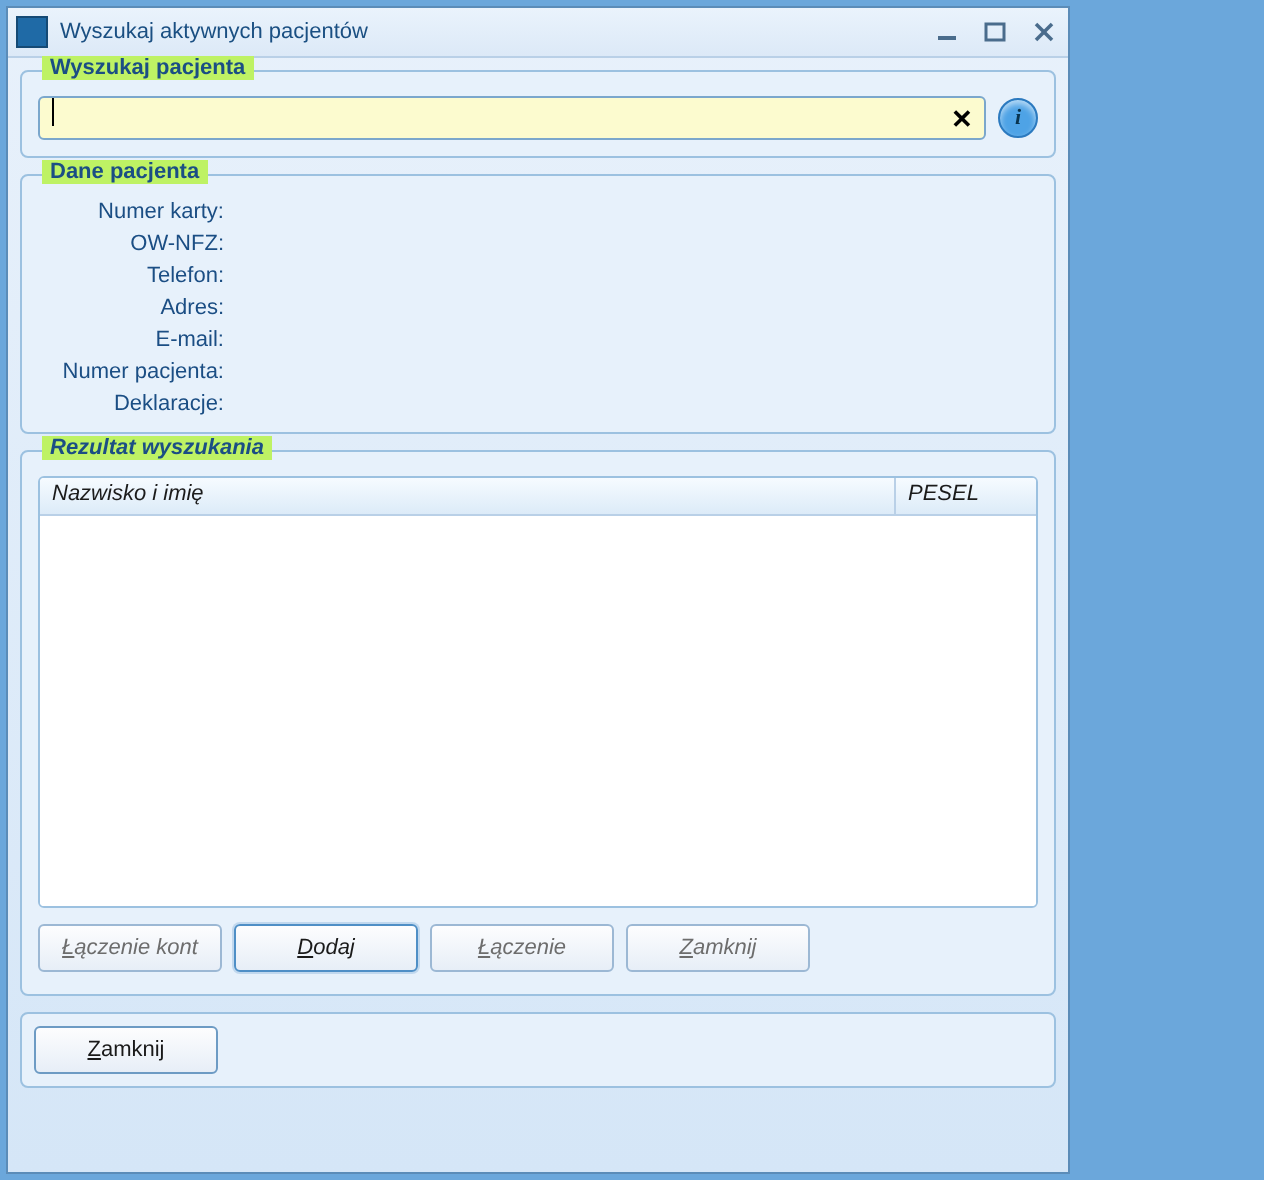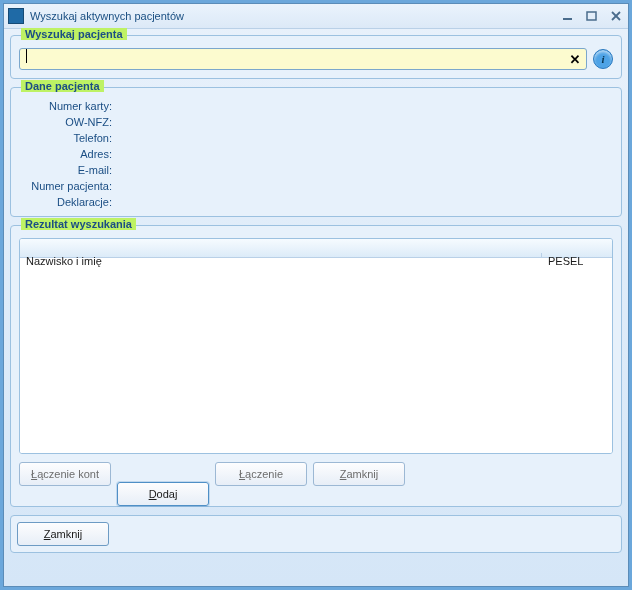--- a/index.html
+++ b/index.html
@@ -1,44 +1,44 @@
 <!DOCTYPE html>
 <html><head>
 <meta charset="utf-8">
 <style>
   html,body{margin:0;padding:0;font-family:Tahoma,Verdana,sans-serif;font-size:11px;background:#6ba7db;}
-  .window{width:626px;height:584px;margin:3px;background:linear-gradient(to bottom,#e8f1fb 0%,#d5e6f7 100%);border:1px solid #5b8cb8;box-sizing:border-box;position:relative;}
+  .window{width:532px;height:584px;margin:3px;background:linear-gradient(to bottom,#e8f1fb 0%,#d5e6f7 100%);border:1px solid #5b8cb8;box-sizing:border-box;position:relative;}
   .titlebar{height:24px;display:flex;align-items:center;padding:0 4px;background:linear-gradient(to bottom,#eaf3fc,#dce9f7);border-bottom:1px solid #b9d0e7;}
   .titlebar .app-icon{width:14px;height:14px;background:#1f6aa6;border:1px solid #154a75;margin-right:6px;}
   .titlebar .title{color:#1a4f82;font-weight:normal;flex:1;}
   .win-controls{display:flex;gap:8px;align-items:center;}
   .win-btn{width:16px;height:14px;display:flex;align-items:center;justify-content:center;color:#4a6c8c;cursor:default;font-family:Arial,sans-serif;}
   .win-btn svg{display:block;}
   .client{padding:6px;}
   .group{border:1px solid #9cc1e0;border-radius:4px;background:#e7f1fb;margin-bottom:8px;position:relative;padding:12px 8px 8px 8px;}
   .group-title{position:absolute;top:-8px;left:10px;background:#bef264;padding:0 4px;color:#1b4e84;font-weight:bold;}
   .search-row{display:flex;align-items:center;gap:6px;}
   .search-input{flex:1;height:22px;background:#fcfbcf;border:1px solid #7ba7cc;border-radius:3px;padding:0 20px 0 6px;box-sizing:border-box;position:relative;}
   .search-wrap{position:relative;flex:1;}
   .clear-btn{position:absolute;right:4px;top:3px;width:16px;height:16px;display:flex;align-items:center;justify-content:center;color:#000;font-weight:bold;font-size:13px;cursor:default;}
   .info-btn{width:18px;height:18px;border-radius:50%;background:#4ea3e6;color:#09344f;font-weight:bold;font-family:Georgia,serif;font-style:italic;display:flex;align-items:center;justify-content:center;border:1px solid #2c7abf;box-shadow:inset 0 2px 3px rgba(255,255,255,0.6);}
   .fields{display:grid;grid-template-columns:95px 1fr;row-gap:4px;}
   .fld-label{color:#1b4e84;text-align:right;padding-right:2px;}
   .fld-value{color:#1b4e84;}
-  .results-group{padding-bottom:0;}
+  .results-group{padding-bottom:11px;font-style:italic;}
   .grid-wrap{background:#fff;border:1px solid #9cc1e0;border-radius:3px;overflow:hidden;}
   .grid-head{display:flex;background:linear-gradient(to bottom,#f6fbff,#dcebf8);border-bottom:1px solid #b9d0e7;height:18px;}
-  .gh{padding:2px 6px;color:#1b1b1b;border-right:1px solid #b9d0e7;box-sizing:border-box;margin-top:14px;}
+  .gh{padding:2px 6px;color:#1b1b1b;border-right:1px solid #b9d0e7;box-sizing:border-box;}
   .gh.name{flex:1;}
   .gh.pesel{width:70px;border-right:none;}
   .grid-body{height:195px;background:#fff;}
   .btn-row{display:flex;gap:6px;justify-content:flex-start;margin-top:8px;}
   .btn{width:90px;height:22px;background:linear-gradient(to bottom,#fdfdfe,#e7eef7);border:1px solid #9cb8d4;border-radius:3px;color:#6d6d6d;display:flex;align-items:center;justify-content:center;cursor:default;}
   .btn.enabled{color:#1a1a1a;border-color:#6d9bc4;}
-  .btn.primary{border-color:#4f8fc6;box-shadow:0 0 0 1px rgba(79,143,198,.25);margin-top:20px;}
+  .btn.primary{border-color:#4f8fc6;box-shadow:0 0 0 1px rgba(79,143,198,.25);}
   .btn span{position:relative;}
   .ul::first-letter{text-decoration:underline;}
   .close-row{border:1px solid #9cc1e0;border-radius:4px;padding:6px;display:flex;justify-content:flex-start;background:#e7f1fb;}
   .caret{display:inline-block;width:0;height:14px;border-left:1px solid #000;vertical-align:middle;animation:blink 1s step-end infinite;}
   @keyframes blink{50%{opacity:0;}}
 </style>
 </head>
 <body>
 
 <div class="window">

